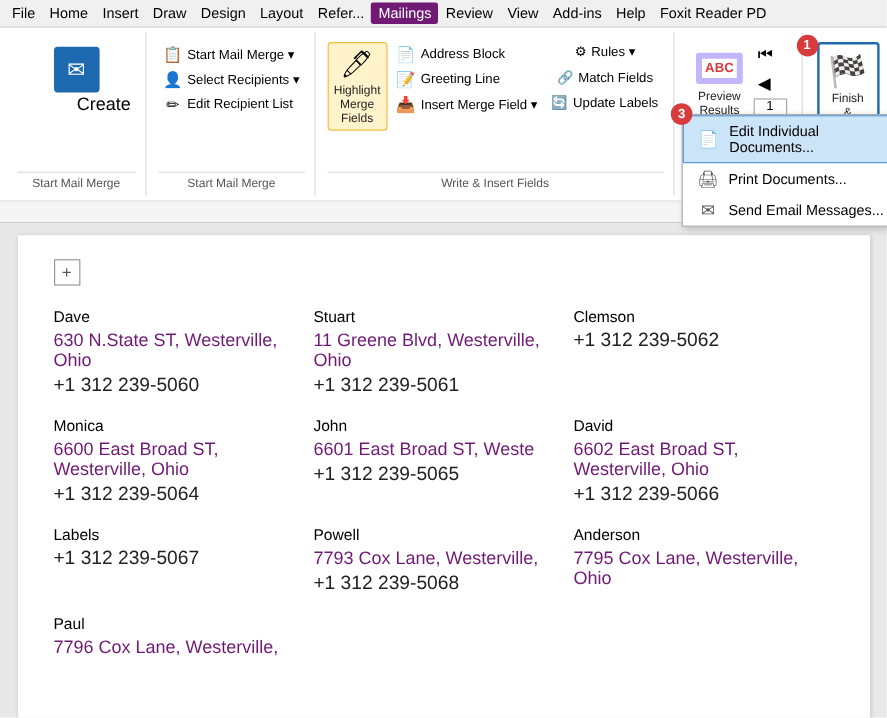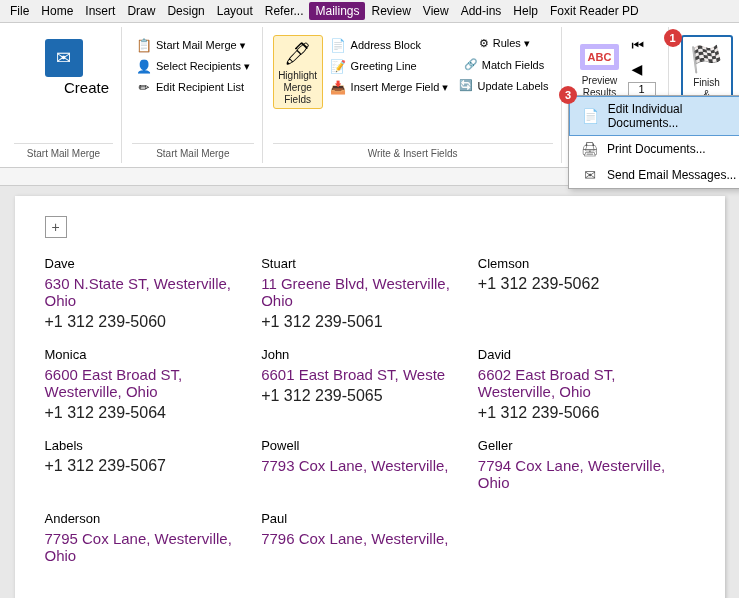--- a/index.html
+++ b/index.html
@@ -259,27 +259,23 @@
         <div class="contact-addr">6602 East Broad ST, Westerville, Ohio</div>
         <div class="contact-phone">+1 312 239-5066</div>
       </div>
       <div class="contact-entry">
         <div class="contact-name">Labels</div>
         <div class="contact-phone">+1 312 239-5067</div>
       </div>
       <div class="contact-entry">
         <div class="contact-name">Powell</div>
         <div class="contact-addr">7793 Cox Lane, Westerville,</div>
-      </div>
-
-      <div class="contact-entry">
-        <div class="contact-name">Geller</div>
-        <div class="contact-addr">7794 Cox Lane, Westerville, Ohio</div>
-        <div class="contact-phone"></div>
-      </div>
+        <div class="contact-phone">+1 312 239-5068</div>
+      </div>
+
       <div class="contact-entry">
         <div class="contact-name">Anderson</div>
         <div class="contact-addr">7795 Cox Lane, Westerville, Ohio</div>
         <div class="contact-phone"></div>
       </div>
       <div class="contact-entry">
         <div class="contact-name">Paul</div>
         <div class="contact-addr">7796 Cox Lane, Westerville,</div>
         <div class="contact-phone"></div>
       </div>

